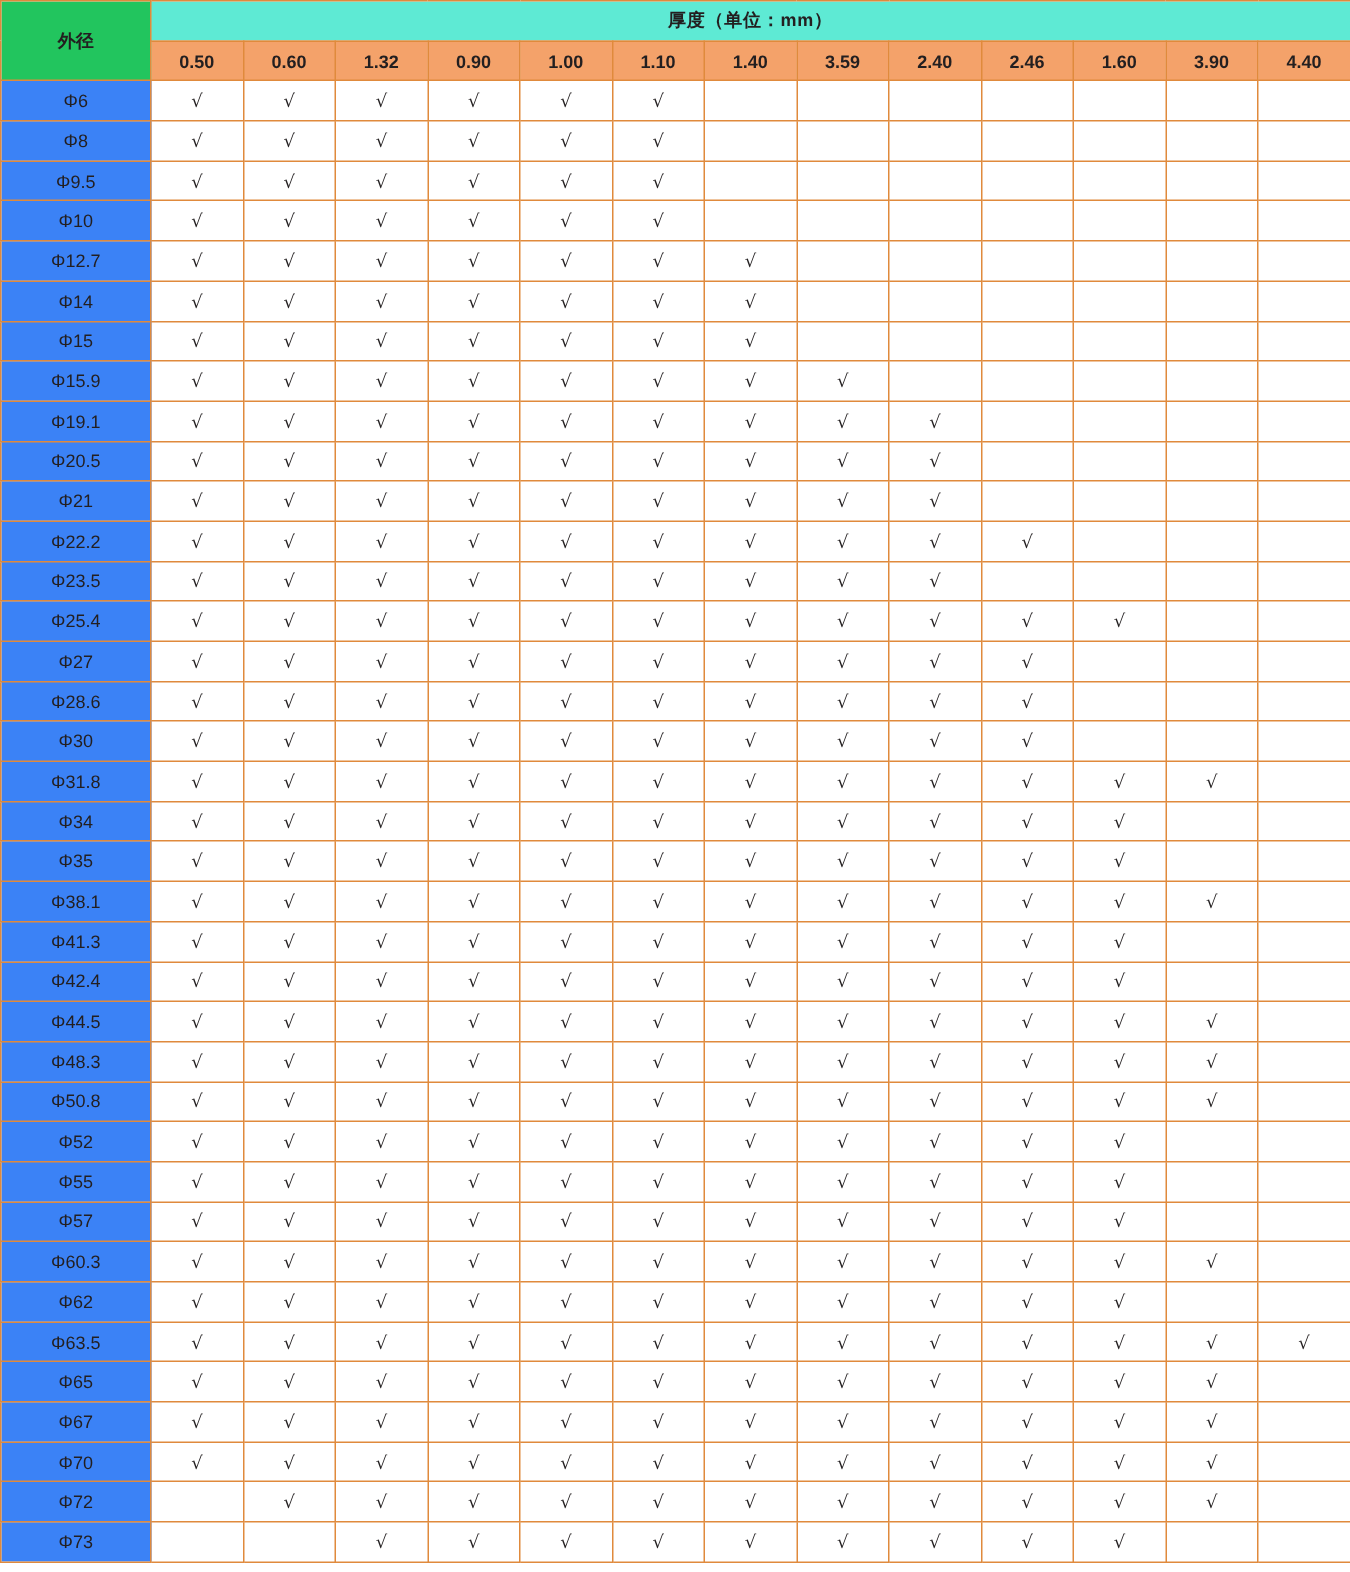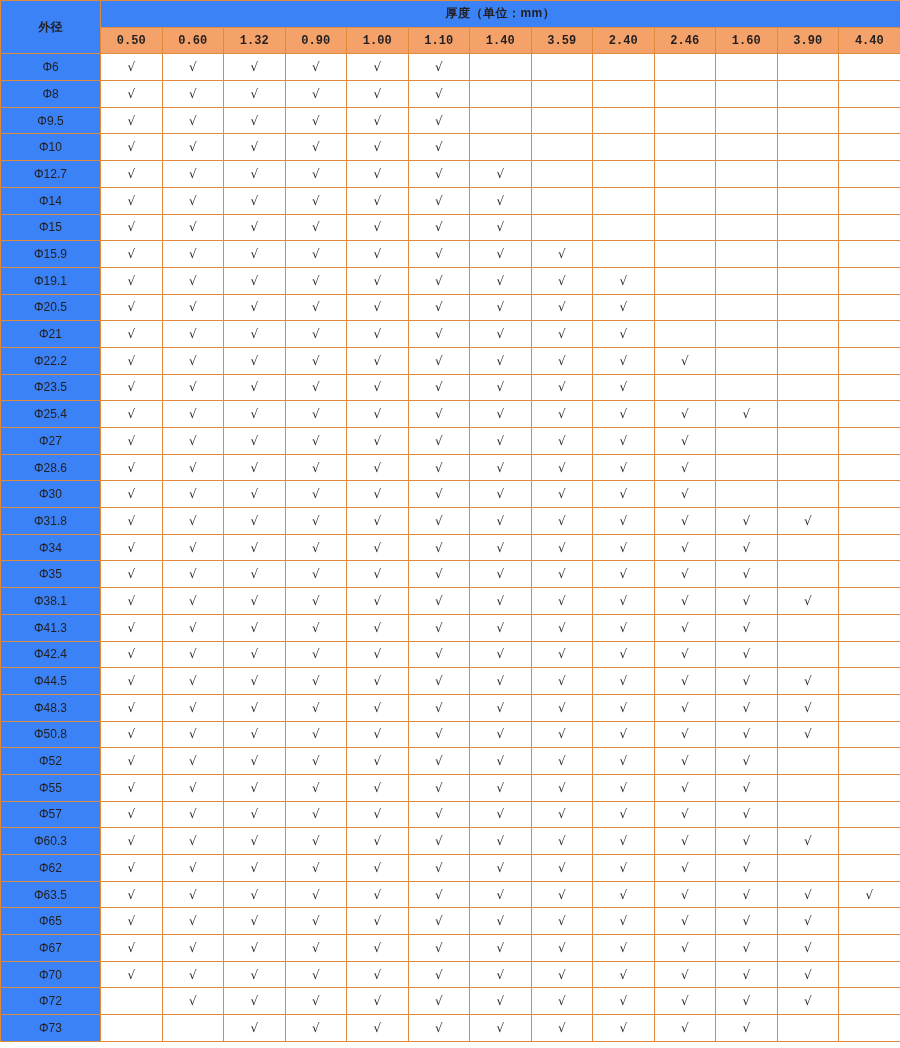--- a/index.html
+++ b/index.html
@@ -20,41 +20,40 @@
     border: 1px solid #e08a3c;
     text-align: center;
     vertical-align: middle;
     font-size: 12px;
     color: #231f20;
     height: 26.7px;
     padding: 0;
     box-sizing: border-box;
   }
   .hdr-top {
-    background: #3b82f6;
+    background: #5eead4;
     color: #ffffff;
     font-size: 12.5px;
     height: 30px;
     border: 1px solid #e08a3c;
     letter-spacing: 0.5px;
   }
   .hdr-corner {
-    background: #3b82f6;
+    background: #22c55e;
     color: #ffffff;
     font-size: 12.5px;
     border: 1px solid #e08a3c;
     width: 100px;
   }
   .hdr-sub {
     background: #f4a26a;
     color: #ffffff;
     font-size: 11.5px;
     height: 26px;
     border: 1px solid #e08a3c;
-    font-family: Liberation Mono, monospace;
   }
   .od-cell {
     font-size: 12px;
     color: #231f20;
     background: #3b82f6;
   }
   .mark {
     font-size: 12px;
     color: #231f20;
     font-family: "DejaVu Sans", sans-serif;

